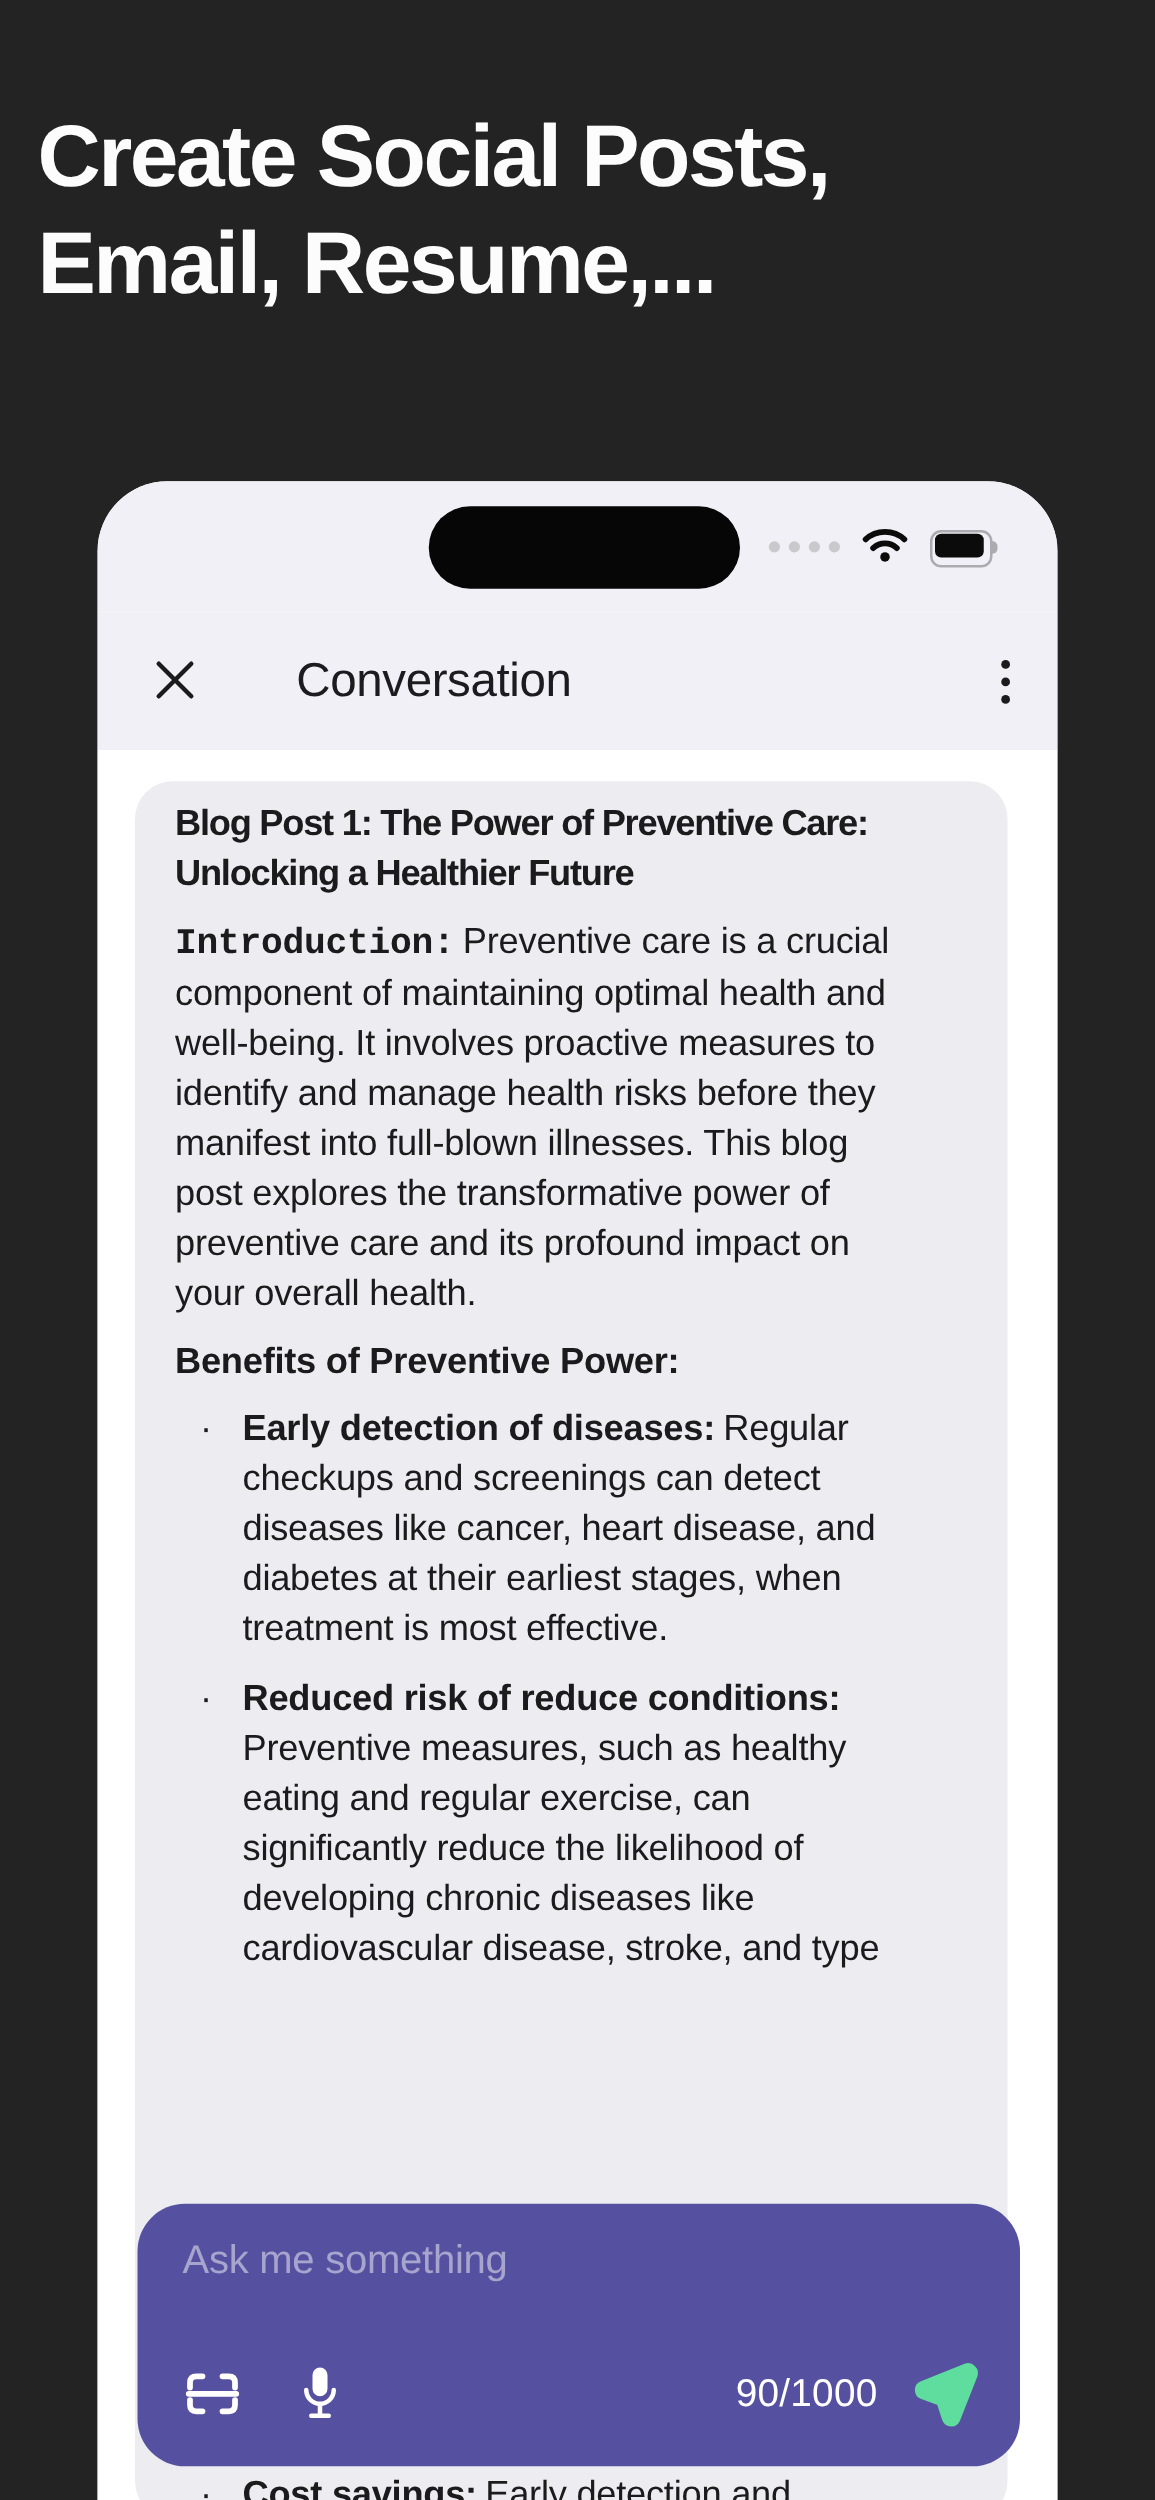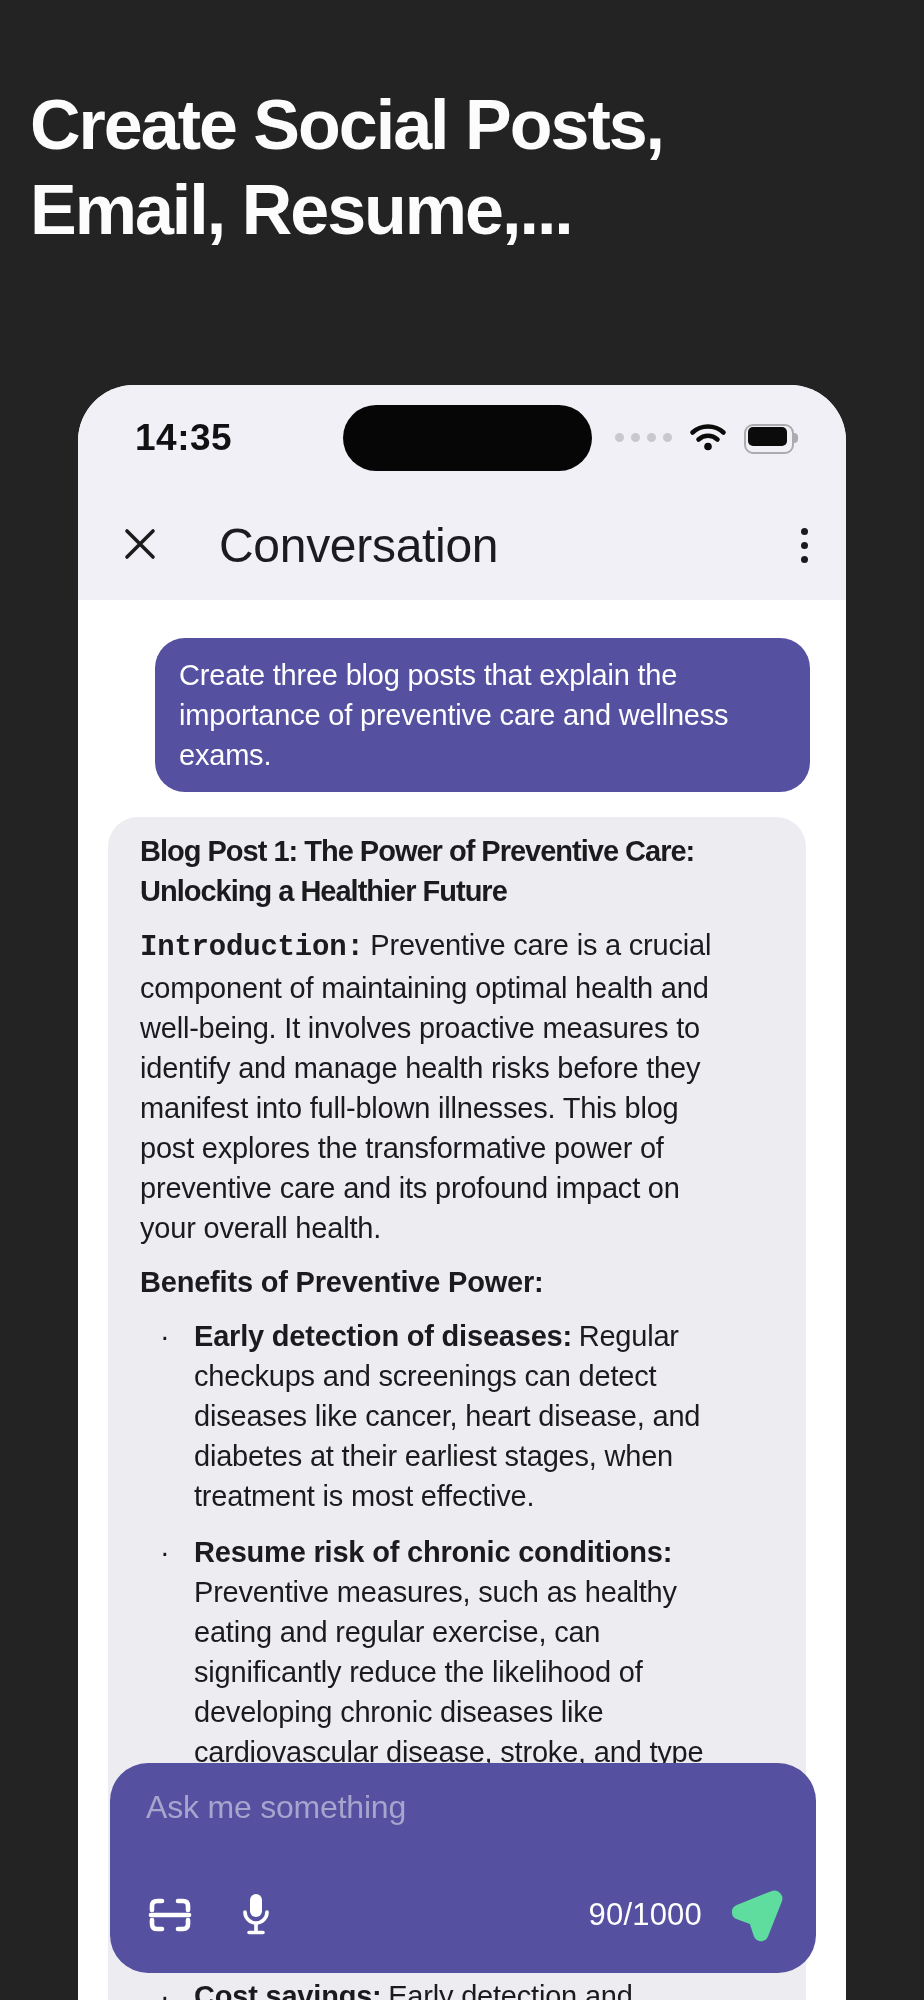--- a/index.html
+++ b/index.html
@@ -38,22 +38,22 @@
   .sig-dots{display:flex;gap:7px;align-items:center;}
   .sig-dots i{width:9px;height:9px;border-radius:50%;background:#C9C8CD;display:block;}
   .battery{position:relative;width:54px;height:28px;}
   .bat-body{position:absolute;left:0;top:0;width:46px;height:26px;border:2.5px solid #ABABB0;border-radius:9px;}
   .bat-fill{position:absolute;left:3.5px;top:3.5px;width:39px;height:19px;background:#0B0B0C;border-radius:5px;}
   .bat-nub{position:absolute;right:0;top:9px;width:5px;height:10px;background:#ABABB0;border-radius:0 4px 4px 0;}
   
   .navbar{height:110px;background:#F1F0F6;position:relative;flex:none;}
   .close-btn{position:absolute;left:42px;top:34px;width:40px;height:40px;cursor:pointer;}
   .nav-title{
-    position:absolute;left:141px;top:0;height:100%;display:flex;align-items:center;
-    font-size:48px;color:#1C1B1F;letter-spacing:-0.3px;
+    position:absolute;left:159px;top:0;height:100%;display:flex;align-items:center;
+    font-size:38px;color:#1C1B1F;letter-spacing:-0.3px;
   }
   .kebab{position:absolute;right:34px;top:33px;width:16px;height:44px;
     display:flex;flex-direction:column;align-items:center;justify-content:center;gap:7px;cursor:pointer;}
   .kebab i{width:7px;height:7px;border-radius:50%;background:#1B1B1D;display:block;}
   
   .chat{flex:1;background:#FFFFFF;position:relative;overflow:hidden;}
   .user-bubble{
     margin:38px 36px 0 77px;width:655px;box-sizing:border-box;
     background:#5551A0;color:#FFFFFF;border-radius:30px;
     padding:17px 24px;font-size:29px;line-height:40px;letter-spacing:-0.2px;
@@ -102,21 +102,20 @@
 </style>
 </head>
 <body>
 
 <div class="hero">Create Social Posts,
 Email, Resume,...</div>
 
 <div class="phone">
 
   <div class="statusbar">
-    <div class="sb-time">14:35</div>
     <div class="island"></div>
     <div class="sb-right">
       <span class="sig-dots">
           <i></i>
           <i></i>
           <i></i>
           <i></i>
         </span>
       <span>
         <svg width="38" height="30" viewBox="0 0 38 30" fill="none">
@@ -142,23 +141,20 @@
     <div class="nav-title">Conversation</div>
     <span class="kebab">
         <i></i>
         <i></i>
         <i></i>
       </span>
   </div>
 
   <div class="chat">
 
-    <div class="user-bubble">Create three blog posts that explain the
-importance of preventive care and wellness
-exams.</div>
 
     <div class="ai-bubble">
       <div class="ai-title">Blog Post 1: The Power of Preventive Care:
 Unlocking a Healthier Future</div>
       <div class="para"><b>Introduction:</b><span class="pre">Preventive care is a crucial
 component of maintaining optimal health and
 well-being. It involves proactive measures to
 identify and manage health risks before they
 manifest into full-blown illnesses. This blog
 post explores the transformative power of
@@ -170,21 +166,21 @@
         <span class="dot">·</span>
         <div class="btext"><b>Early detection of diseases:</b><span class="pre">Regular
 checkups and screenings can detect
 diseases like cancer, heart disease, and
 diabetes at their earliest stages, when
 treatment is most effective.</span></div>
       </div>
 
       <div class="bullet">
         <span class="dot">·</span>
-        <div class="btext"><b>Resume risk of chronic conditions:</b><span class="pre">
+        <div class="btext"><b>Reduced risk of reduce conditions:</b><span class="pre">
 Preventive measures, such as healthy
 eating and regular exercise, can
 significantly reduce the likelihood of
 developing chronic diseases like
 cardiovascular disease, stroke, and type</span></div>
       </div>
     </div>
 
     <div class="composer">
       <div class="placeholder">Ask me something</div>

